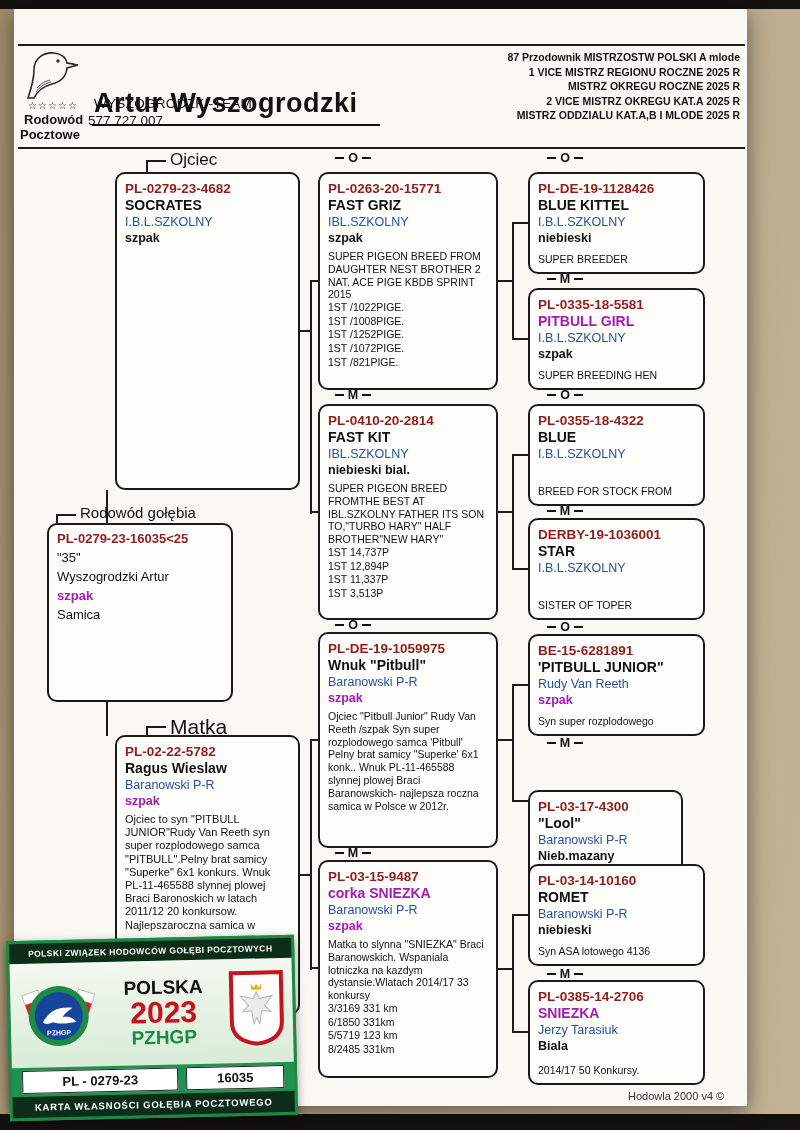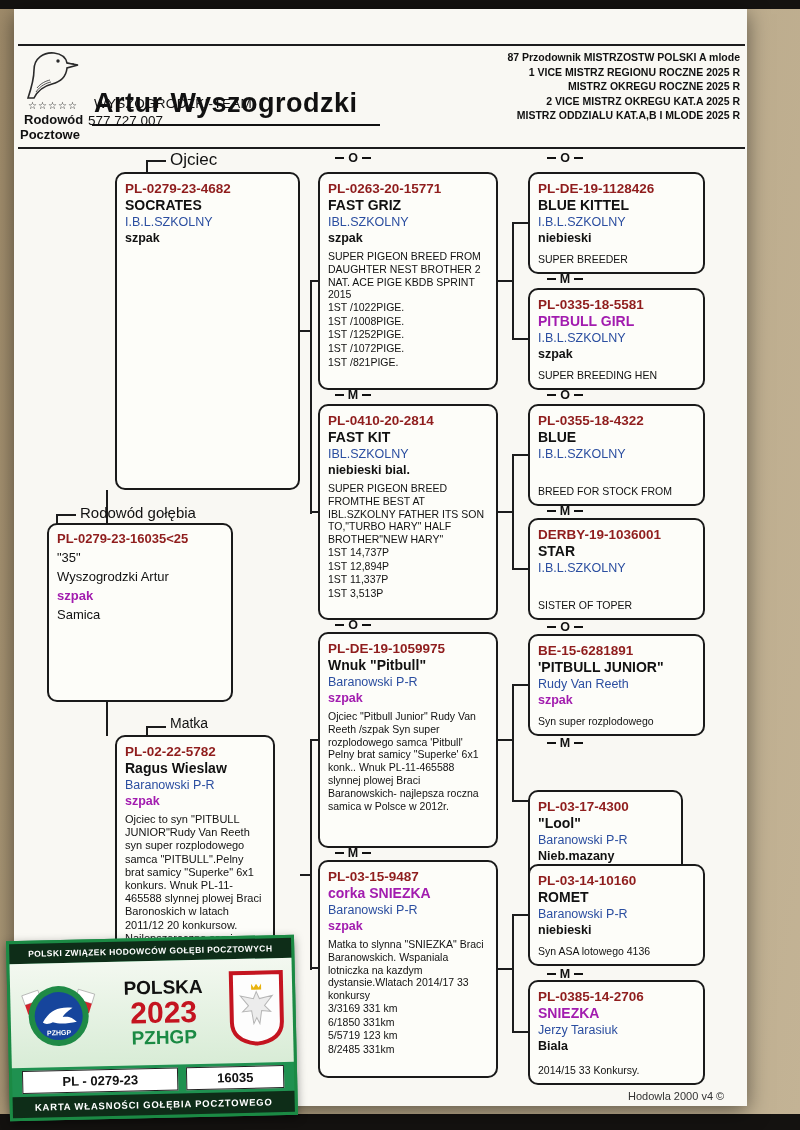--- a/index.html
+++ b/index.html
@@ -19,21 +19,21 @@
   .fancier{position:absolute;left:92px;top:52px;font-size:27px;font-weight:bold;letter-spacing:.5px;
     border-bottom:2.5px solid #111;padding:0 22px 5px 2px;margin-top:36px;}
   .team{position:absolute;left:94px;top:96px;font-size:13.5px;letter-spacing:.3px;}
   .phone{position:absolute;left:88px;top:113px;font-size:13.5px;}
   .achv{position:absolute;left:410px;top:50px;width:330px;text-align:right;font-size:10.5px;
     font-weight:bold;line-height:14.6px;}
   
   .seclab{position:absolute;font-weight:normal;}
   .lab-father{left:170px;top:150px;font-size:17px;}
   .lab-ped{left:80px;top:504px;font-size:15px;}
-  .lab-mother{left:170px;top:715px;font-size:14px;}
+  .lab-mother{left:170px;top:715px;font-size:21px;}
   
   .om{position:absolute;display:flex;align-items:center;gap:4px;font-weight:bold;font-size:12.5px;width:46px;justify-content:center;}
   .om .dash{width:9px;height:0;border-top:2px solid #111;}
   
   .box{position:absolute;box-sizing:border-box;background:#fdfdf9;border:2px solid #1a1a1a;
     border-radius:10px;padding:6px 8px;display:flex;flex-direction:column;overflow:hidden;}
   .ring{color:#8f1d1d;font-weight:bold;font-size:13.5px;line-height:17px;}
   .bname{font-weight:bold;font-size:14px;line-height:17px;color:#111;}
   .bline{color:#2b4ea0;font-size:12.5px;line-height:16px;}
   .bcolor{font-weight:bold;font-size:12.5px;line-height:16px;}
@@ -213,21 +213,21 @@
   </div>
 
   <div class="box" style="left:47px;top:523px;width:186px;height:179px">
     <div class="ring srow">PL-0279-23-16035&lt;25</div>
     <div class="srow">"35"</div>
     <div class="srow">Wyszogrodzki Artur</div>
     <div class="bcolor green srow">szpak</div>
     <div class="srow">Samica</div>
   </div>
 
-  <div class="box" style="left:115px;top:735px;width:160px;height:280px">
+  <div class="box" style="left:115px;top:735px;width:185px;height:280px">
     <div class="ring">PL-02-22-5782</div>
     <div class="bname">Ragus Wieslaw</div>
     <div class="bline">Baranowski P-R</div>
     <div class="bcolor green">szpak</div>
     <div class="bnote-flow">Ojciec to syn "PITBULL JUNIOR"Rudy Van Reeth syn super rozplodowego samca "PITBULL".Pelny brat samicy "Superke" 6x1 konkurs. Wnuk PL-11-465588 slynnej plowej Braci Baronoskich w latach 2011/12 20 konkursow. Najlepszaroczna samica w</div>
   </div>
 
   <div class="box" style="left:318px;top:172px;width:180px;height:218px">
     <div class="ring">PL-0263-20-15771</div>
     <div class="bname">FAST GRIZ</div>
@@ -327,21 +327,21 @@
     <div class="bline">Baranowski P-R</div>
     <div class="bcolor">niebieski</div>
     <div class="bnote">Syn ASA lotowego 4136</div>
   </div>
 
   <div class="box" style="left:528px;top:980px;width:177px;height:105px">
     <div class="ring">PL-0385-14-2706</div>
     <div class="bname green">SNIEZKA</div>
     <div class="bline">Jerzy Tarasiuk</div>
     <div class="bcolor">Biala</div>
-    <div class="bnote">2014/15  33 Konkursy.</div>
+    <div class="bnote">2014/17  50 Konkursy.</div>
   </div>
 
   <div class="footer-note">Hodowla 2000 v4 ©</div>
 
   <div class="card">
     <div class="card-head">POLSKI ZWIĄZEK HODOWCÓW GOŁĘBI POCZTOWYCH</div>
     <div class="card-main">
       <div>
         <svg width="80" height="72" viewBox="0 0 80 72">
           <g transform="rotate(-18 18 30)">

